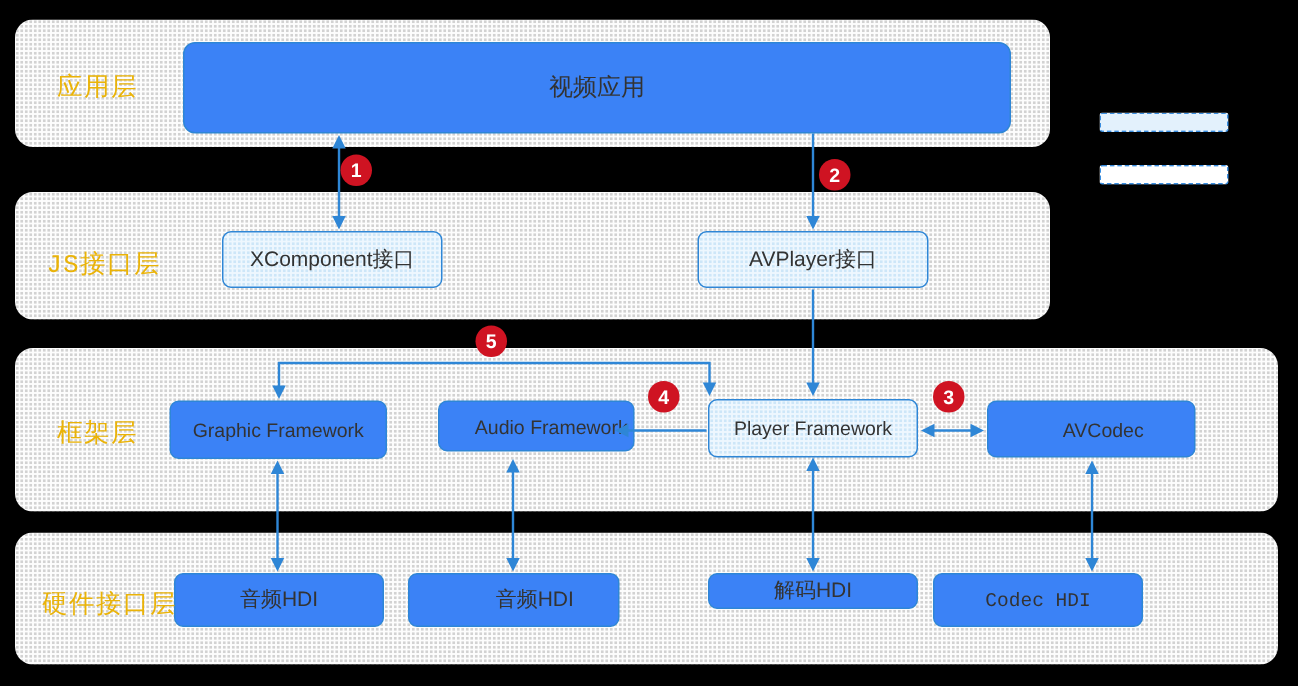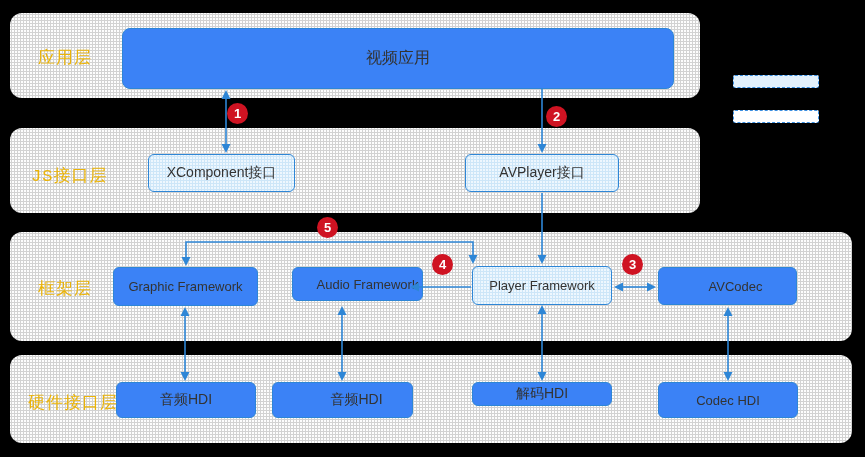--- a/index.html
+++ b/index.html
@@ -84,21 +84,21 @@
   <div class="node big cn" style="left:122px;top:28px;width:552px;height:61px;">视频应用</div>
   <div class="node hl cn" style="left:148px;top:154px;width:147px;height:38px;">XComponent接口</div>
   <div class="node hl cn" style="left:465px;top:154px;width:154px;height:38px;">AVPlayer接口</div>
   <div class="node" style="left:113px;top:267px;width:145px;height:39px;">Graphic Framework</div>
   <div class="node" style="left:292px;top:267px;width:131px;height:34px;padding-left:20px;">Audio Framework</div>
   <div class="node hl" style="left:472px;top:266px;width:140px;height:39px;">Player Framework</div>
   <div class="node" style="left:658px;top:267px;width:139px;height:38px;padding-left:16px;">AVCodec</div>
   <div class="node cn" style="left:116px;top:382px;width:140px;height:36px;">音频HDI</div>
   <div class="node cn" style="left:272px;top:382px;width:141px;height:36px;padding-left:28px;">音频HDI</div>
   <div class="node cn" style="left:472px;top:382px;width:140px;height:24px;">解码HDI</div>
-  <div class="node" style="left:658px;top:382px;width:140px;height:36px;">Codec HDI</div>
+  <div class="node" style="left:622px;top:382px;width:140px;height:36px;font-family:Liberation Mono, monospace;">Codec HDI</div>
 
   <svg class="arrows" width="865" height="457" viewBox="0 0 865 457">
 
     <g>
       <line x1="226" y1="98" x2="226" y2="146"></line>
       <polygon points="226,90 221.5,99 230.5,99"></polygon>
       <polygon points="226,153 221.5,144 230.5,144"></polygon>
     </g>
 
     <g>

